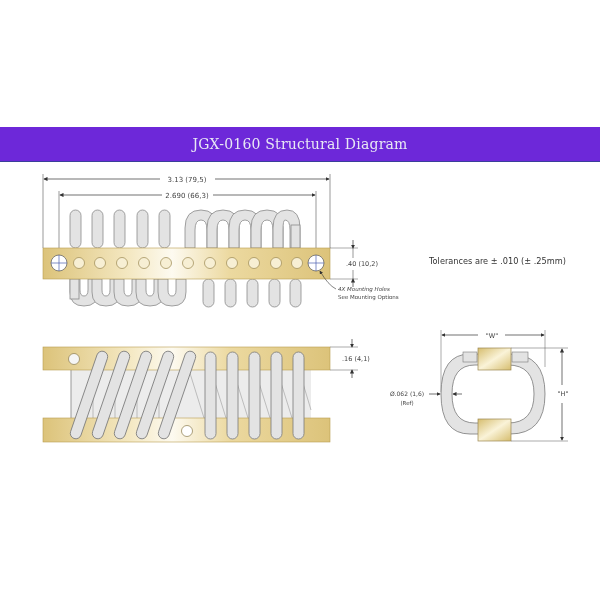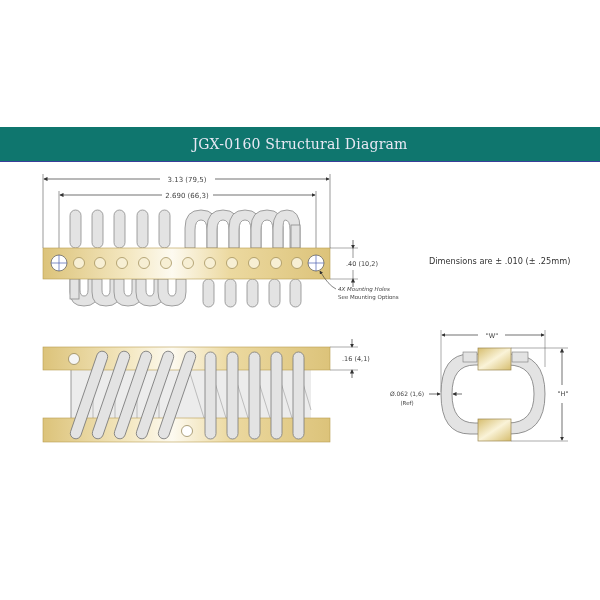--- a/index.html
+++ b/index.html
@@ -1,19 +1,19 @@
 <!DOCTYPE html>
 <html><head>
 <meta charset="utf-8">
 <style>
   html, body { margin: 0; padding: 0; background: #ffffff; }
   body { width: 600px; height: 600px; position: relative; overflow: hidden; font-family: "Liberation Sans", sans-serif; }
   .banner {
     position: absolute; left: 0; top: 127px; width: 600px; height: 34px;
-    background: #0f766e; border-bottom: 1px solid #3a3f9a;
+    background: #6d28d9; border-bottom: 1px solid #3a3f9a;
     display: flex; align-items: center; justify-content: center;
   }
   .banner-title {
     color: #e8e8f4; font-family: "DejaVu Serif", serif; font-size: 14px; letter-spacing: 0.2px;
   }
   svg.diagram { position: absolute; left: 0; top: 0; }
   .lbl { font-family: "DejaVu Sans", sans-serif; fill: #444; }
   .note { position: absolute; left: 405px; top: 256px; font-family: "DejaVu Sans", sans-serif; font-size: 8.2px; color: #333; line-height: 10px; }
   .note .l2 { padding-left: 24px; }
 </style>
@@ -197,14 +197,14 @@
     <text class="lbl" x="563" y="396" font-size="6.5" text-anchor="middle">"H"</text>
 
     <line x1="429" y1="394" x2="440" y2="394" stroke="#333" stroke-width="0.7" marker-end="url(#arr)"></line>
     <line x1="462" y1="394" x2="453" y2="394" stroke="#333" stroke-width="0.7" marker-end="url(#arr)"></line>
     <text class="lbl" x="407" y="396" font-size="6" text-anchor="middle">Ø.062 (1,6)</text>
     <text class="lbl" x="407" y="405" font-size="5.5" text-anchor="middle">(Ref)</text>
   </g>
 </svg>
 
 <div class="note">
-  <div class="l2">Dimensions are ± .010 (± .25mm)</div>
+  <div class="l2">Tolerances are ± .010 (± .25mm)</div>
 </div>
 
 </body></html>

